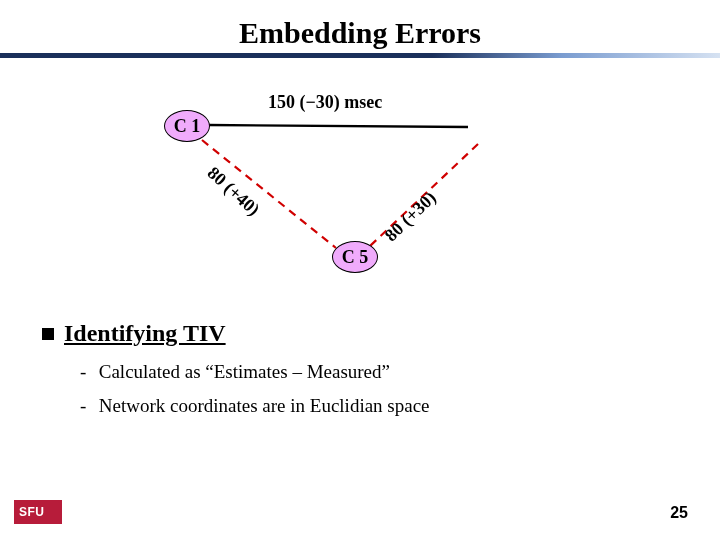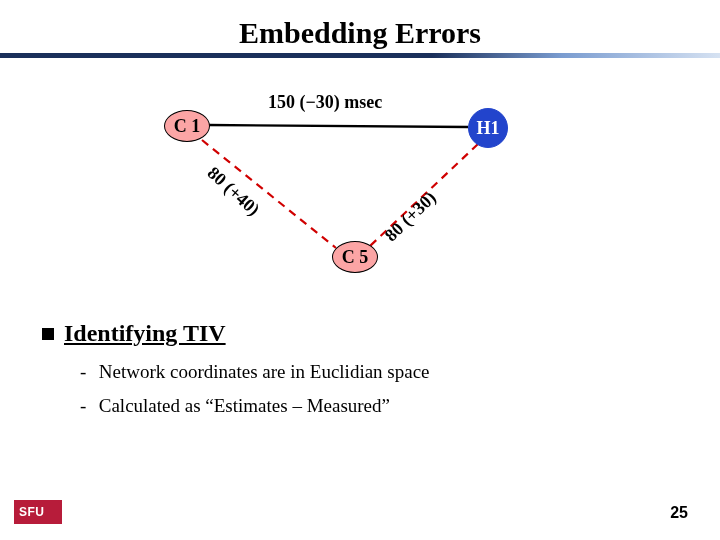--- a/index.html
+++ b/index.html
@@ -38,21 +38,21 @@
   }
   .diagram svg {
     position: absolute;
     left: 0;
     top: 0;
   }
   .node {
     position: absolute;
     border-radius: 50%;
     border: 1.5px solid #000000;
-    background: #fca5a5;
+    background: #f0abfc;
     display: flex;
     align-items: center;
     justify-content: center;
     font-family: "Times New Roman", Times, serif;
     font-weight: bold;
   }
   .node-c1 {
     left: 4px;
     top: 32px;
     width: 44px;
@@ -154,34 +154,33 @@
     <svg width="400" height="200">
 
       <line x1="48" y1="47" x2="308" y2="49" stroke="#000000" stroke-width="2.4"></line>
 
       <line x1="42" y1="62" x2="176" y2="170" stroke="#d00000" stroke-width="2.2" stroke-dasharray="8,6"></line>
 
       <line x1="318" y1="66" x2="210" y2="168" stroke="#d00000" stroke-width="2.2" stroke-dasharray="8,6"></line>
     </svg>
 
     <div class="node node-c1">C 1</div>
-    <div class="node node-h1">H1</div>
     <div class="node node-c5">C 5</div>
 
     <div class="edge-label" style="left:108px; top:14px;">150 (−30) msec</div>
     <div class="edge-label" style="left:50px; top:82px; transform:rotate(42deg); transform-origin:left center;">80 (+40)</div>
     <div class="edge-label" style="left:228px; top:150px; transform:rotate(-44deg); transform-origin:left center;">80 (+30)</div>
   </div>
 
   <div class="content">
     <div class="section-heading">
       <span class="sq-bullet"></span><span>Identifying TIV</span>
     </div>
     <div class="sub-list">
+      <div class="sub-item"><span class="dash">-</span> <span>Calculated as “Estimates – Measured”</span></div>
       <div class="sub-item"><span class="dash">-</span> <span>Network coordinates are in Euclidian space</span></div>
-      <div class="sub-item"><span class="dash">-</span> <span>Calculated as “Estimates – Measured”</span></div>
     </div>
   </div>
 
   <div class="footer-logo">SFU</div>
   <div class="page-number">25</div>
 
 </div>
 
 </body></html>

